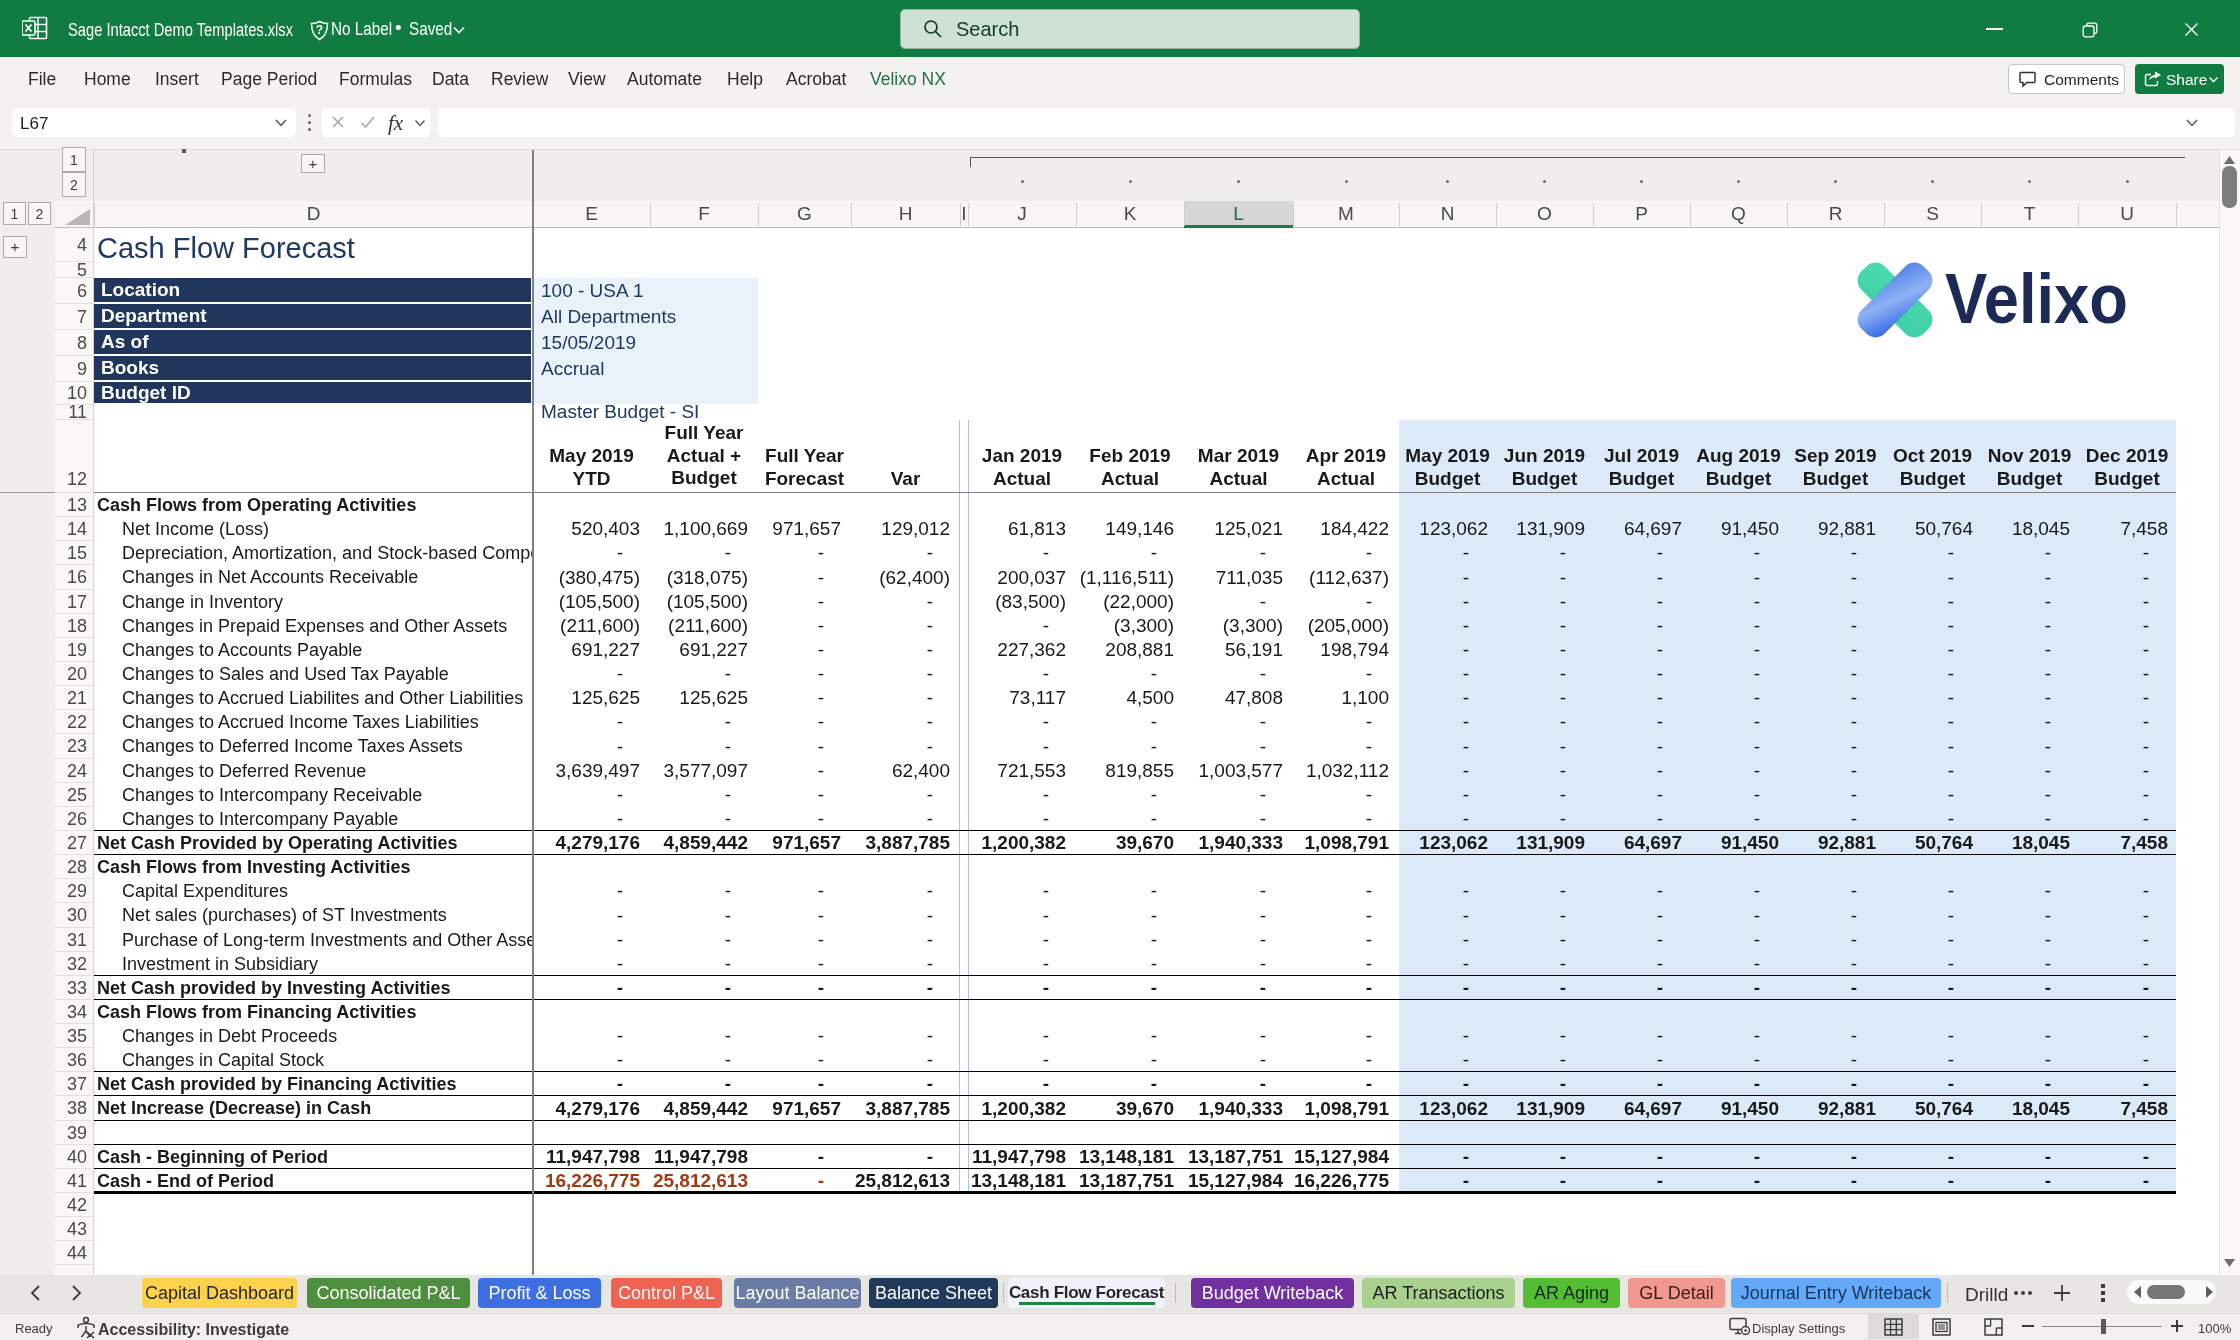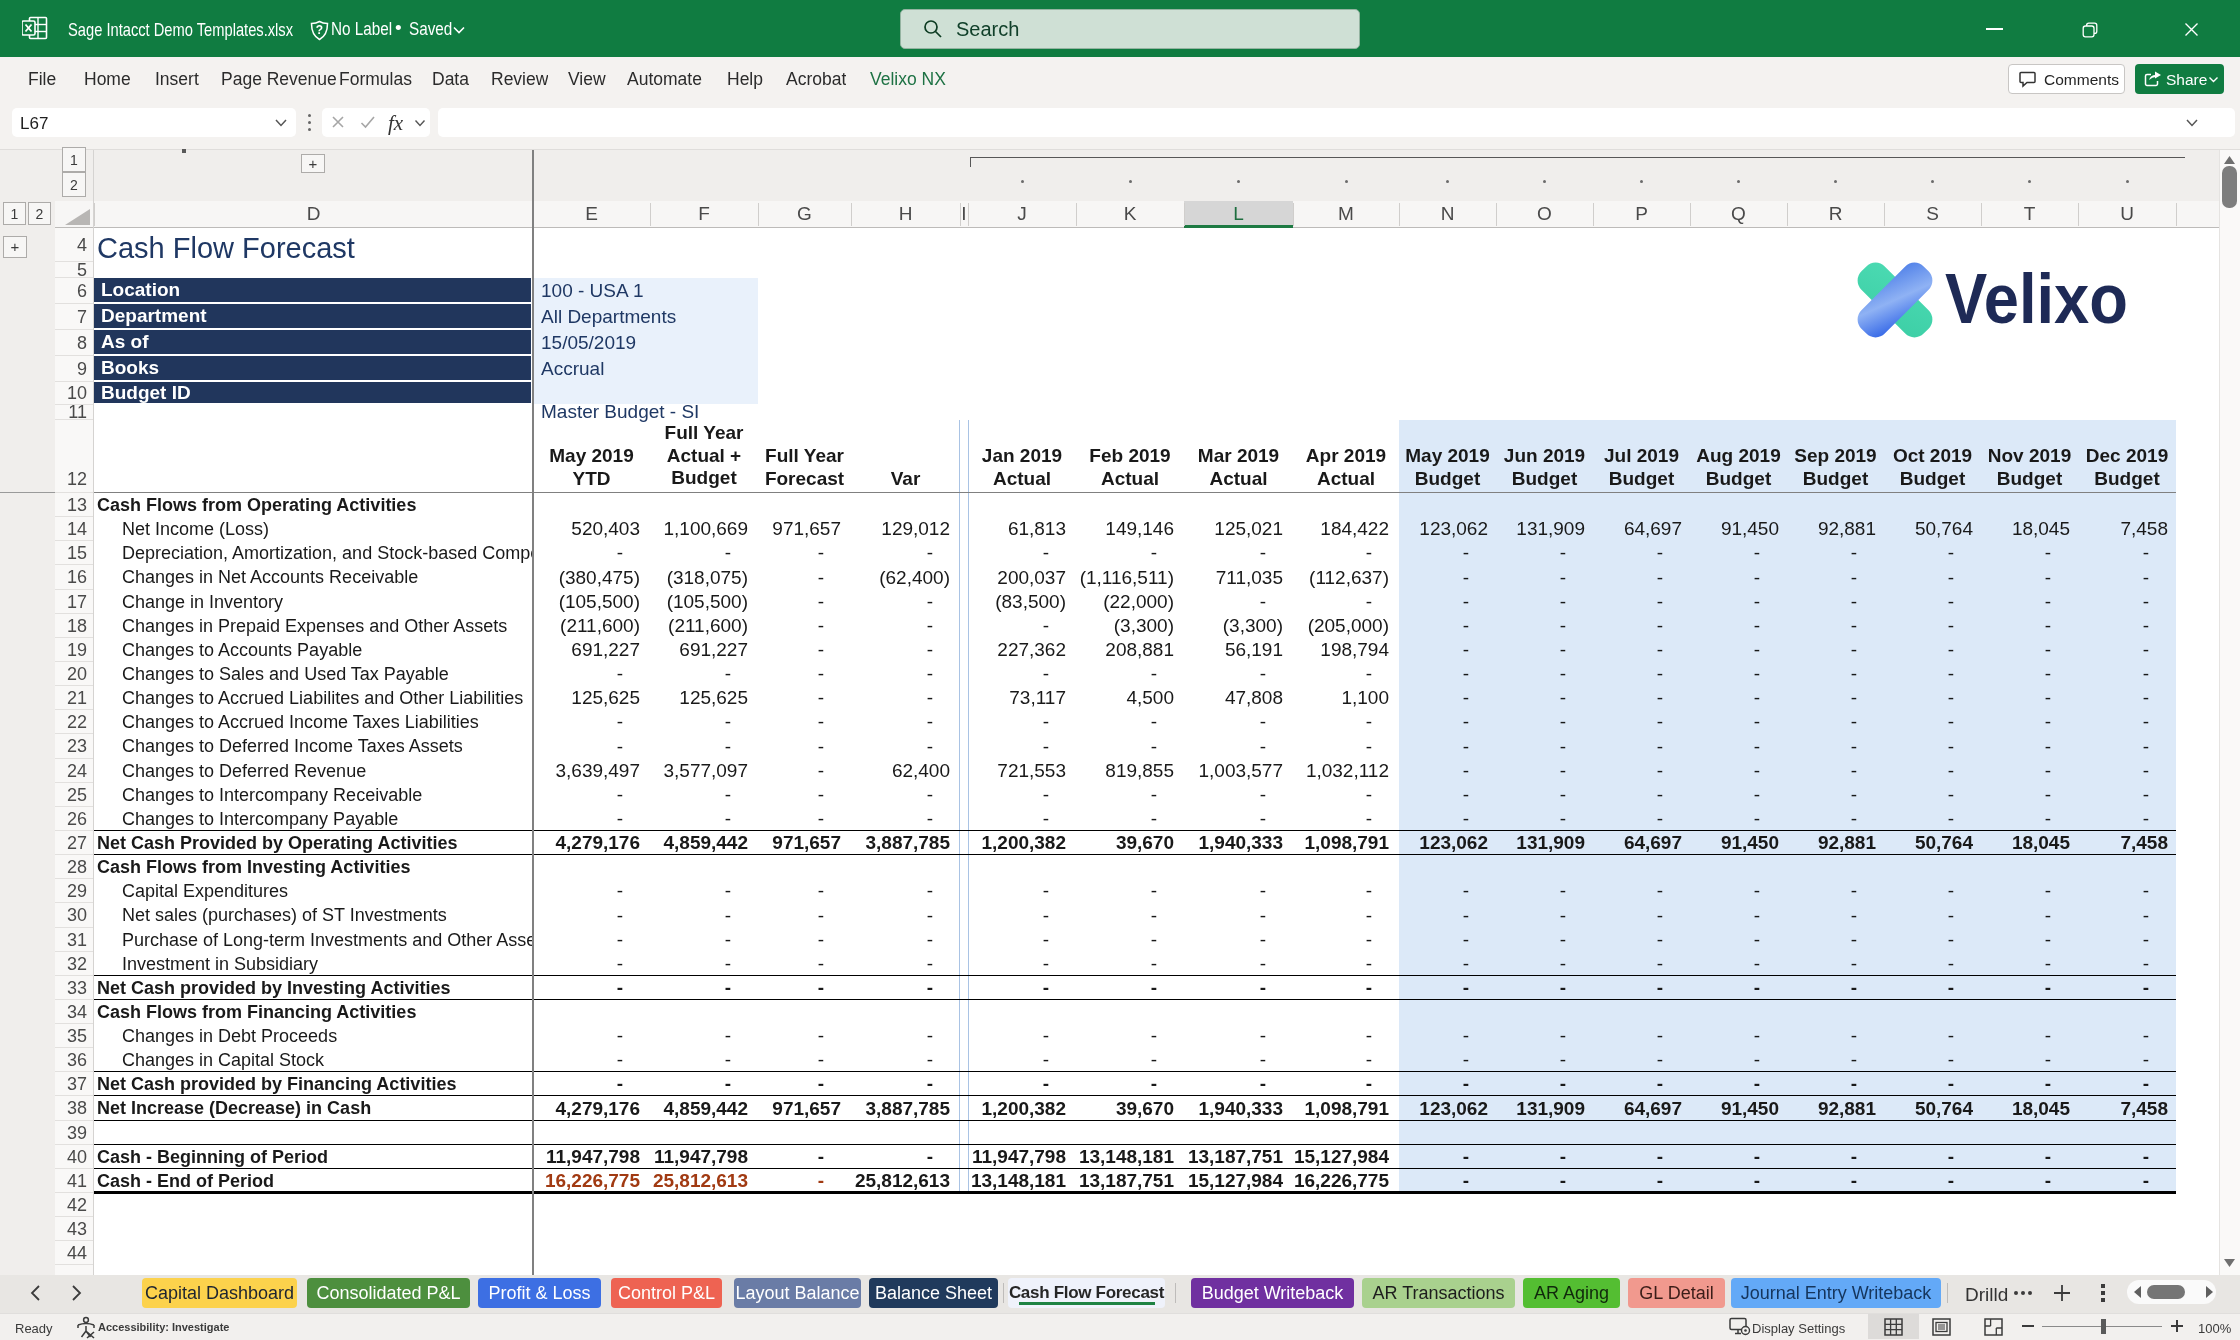--- a/index.html
+++ b/index.html
@@ -46,21 +46,21 @@
 <rect x="1.2" y="4" width="10.8" height="10.8" rx="2.2" fill="none" stroke="#fff" stroke-width="1.3"></rect>
 <path d="M4.6 4 L4.6 3.4 Q4.6 1.2 6.8 1.2 L12.6 1.2 Q14.8 1.2 14.8 3.4 L14.8 9.2 Q14.8 11.4 12.6 11.4 L12 11.4" fill="none" stroke="#fff" stroke-width="1.3"></path>
 </svg>
 <svg class="a" style="left:2184px;top:22px" width="15" height="15" viewBox="0 0 15 15">
 <path d="M1.5 1.5 L13.5 13.5 M13.5 1.5 L1.5 13.5" stroke="#fff" stroke-width="1.4"></path>
   </svg>
 <div class="a" style="left:0;top:57px;width:2240px;height:44px;background:#F4F2F0"></div>
 <div class="c" style="left:28px;top:69px;font-size:17.5px;color:#2b2b2b">File</div>
 <div class="c" style="left:84px;top:69px;font-size:17.5px;color:#2b2b2b">Home</div>
 <div class="c" style="left:155px;top:69px;font-size:17.5px;color:#2b2b2b">Insert</div>
-<div class="c" style="left:221px;top:69px;font-size:17.5px;color:#2b2b2b">Page Revenue</div>
+<div class="c" style="left:221px;top:69px;font-size:17.5px;color:#2b2b2b">Page Period</div>
 <div class="c" style="left:339px;top:69px;font-size:17.5px;color:#2b2b2b">Formulas</div>
 <div class="c" style="left:432px;top:69px;font-size:17.5px;color:#2b2b2b">Data</div>
 <div class="c" style="left:491px;top:69px;font-size:17.5px;color:#2b2b2b">Review</div>
 <div class="c" style="left:568px;top:69px;font-size:17.5px;color:#2b2b2b">View</div>
 <div class="c" style="left:627px;top:69px;font-size:17.5px;color:#2b2b2b">Automate</div>
 <div class="c" style="left:727px;top:69px;font-size:17.5px;color:#2b2b2b">Help</div>
 <div class="c" style="left:786px;top:69px;font-size:17.5px;color:#2b2b2b">Acrobat</div>
 <div class="c" style="left:870px;top:69px;font-size:17.5px;color:#1E7244">Velixo NX</div>
 <div class="a" style="left:2008px;top:64px;width:117px;height:30px;background:#fff;border:1px solid #C8C6C4;border-radius:4px"></div>
 <svg class="a" style="left:2019px;top:71px" width="18" height="17" viewBox="0 0 18 17">
@@ -800,21 +800,21 @@
 <svg class="a" style="left:2204px;top:1285px" width="10" height="14" viewBox="0 0 10 14">
     <polygon points="2,1 2,13 9,7" fill="#5f5f5f"></polygon>
   </svg>
 <div class="a" style="left:0;top:1313px;width:2240px;height:27px;background:#F2F0EE;border-top:1px solid #E0DEDC"></div>
 <div class="c" style="left:15px;top:1321px;font-size:13px;color:#3b3b3b">Ready</div>
 <svg class="a" style="left:75px;top:1316px" width="22" height="23" viewBox="0 0 22 23">
 <circle cx="11" cy="4" r="2.4" fill="none" stroke="#3b3b3b" stroke-width="1.5"></circle>
 <path d="M3 9 Q11 6 19 9 M11 10 L11 15 M11 15 L6.5 21 M11 15 L15.5 21 M3 9 L3 12 M19 9 L19 12" fill="none" stroke="#3b3b3b" stroke-width="1.5"></path>
 <path d="M12 16 L19 22 M19 16 L12 22" stroke="#3b3b3b" stroke-width="1.6"></path>
 </svg>
-<div class="c b" style="left:98px;top:1321px;font-size:11px;color:#3b3b3b">Accessibility: Investigate</div>
+<div class="c b" style="left:98px;top:1321px;font-size:16px;color:#3b3b3b">Accessibility: Investigate</div>
 <svg class="a" style="left:1729px;top:1317px" width="23" height="20" viewBox="0 0 23 20">
 <rect x="1" y="1.5" width="16" height="11" rx="1.5" fill="none" stroke="#3b3b3b" stroke-width="1.5"></rect>
 <path d="M6 16.5 h6 M9 13 v3" stroke="#3b3b3b" stroke-width="1.5"></path>
 <circle cx="16.5" cy="13.5" r="4" fill="#F2F0EE" stroke="#3b3b3b" stroke-width="1.4"></circle>
 <circle cx="16.5" cy="13.5" r="1.3" fill="#3b3b3b"></circle>
 </svg>
 <div class="c" style="left:1752px;top:1321px;font-size:13px;color:#3b3b3b">Display Settings</div>
 <div class="a" style="left:1868px;top:1314px;width:51px;height:25px;background:#DDDBD9"></div>
 <svg class="a" style="left:1884px;top:1318px" width="19" height="18" viewBox="0 0 19 18">
 <rect x="1" y="1" width="17" height="16" fill="none" stroke="#3b3b3b" stroke-width="1.5"></rect>

